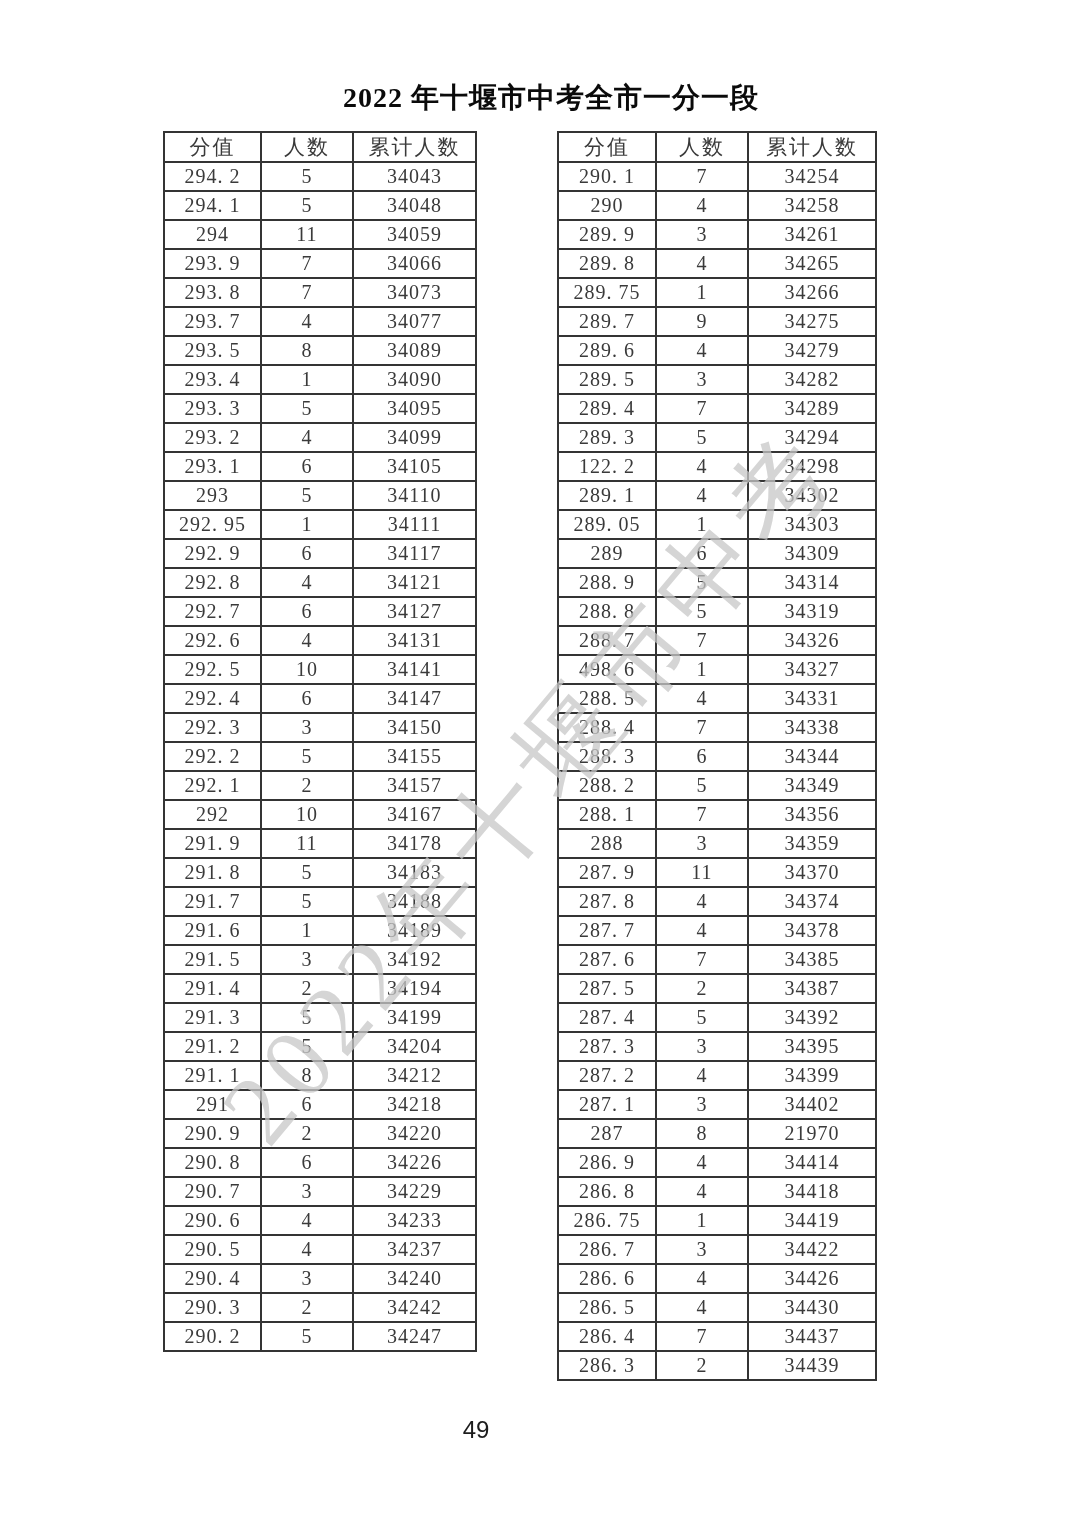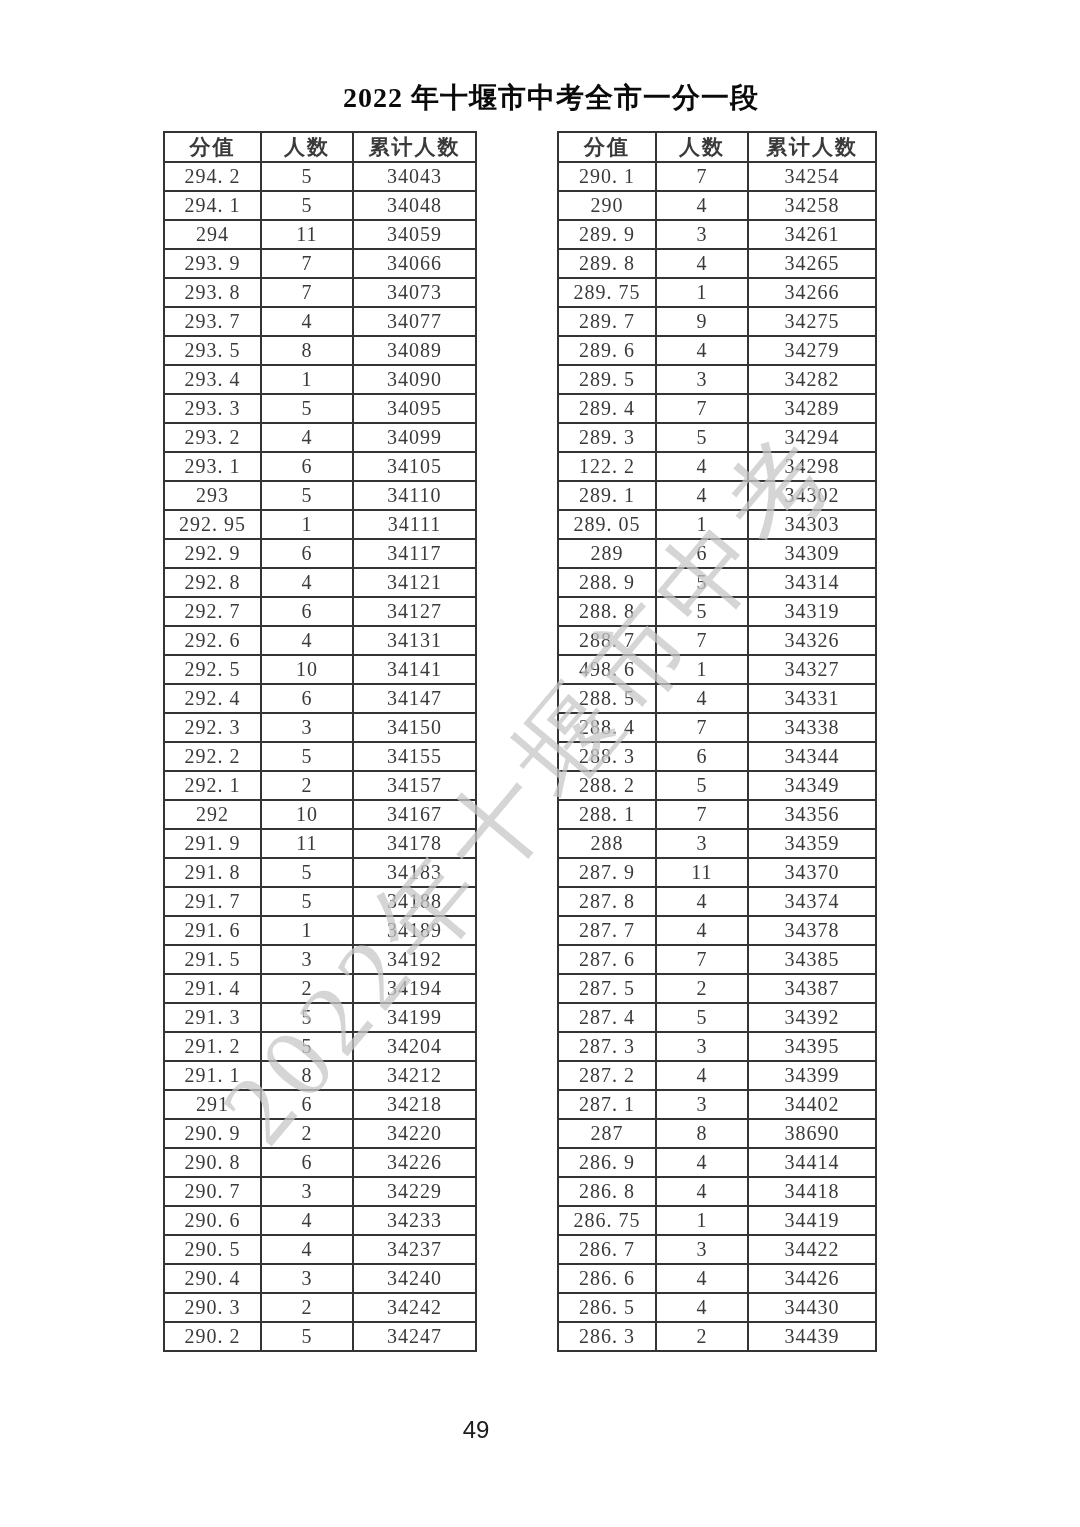--- a/index.html
+++ b/index.html
@@ -41,21 +41,21 @@
     padding: 0;
     text-align: center;
     vertical-align: middle;
     font-size: 20px;
     letter-spacing: 1px;
     color: #3a3a3a;
     font-weight: 400;
     white-space: nowrap;
     overflow: hidden;
   }
-  .score-table th { font-size: 21px; letter-spacing: 2px; font-weight: 700; }
+  .score-table th { font-size: 21px; letter-spacing: 2px; font-weight: 400; }
   .watermark {
     position: absolute;
     left: 530px;
     top: 788px;
     transform: translate(-50%, -50%) rotate(-50deg);
     font-size: 100px;
     letter-spacing: 9px;
     white-space: nowrap;
     color: #c7c7c7;
     opacity: 0.75;
@@ -479,21 +479,21 @@
           <td>34399</td>
         </tr>
         <tr>
           <td>287. 1</td>
           <td>3</td>
           <td>34402</td>
         </tr>
         <tr>
           <td>287</td>
           <td>8</td>
-          <td>38690</td>
+          <td>21970</td>
         </tr>
         <tr>
           <td>286. 9</td>
           <td>4</td>
           <td>34414</td>
         </tr>
         <tr>
           <td>286. 8</td>
           <td>4</td>
           <td>34418</td>
@@ -510,20 +510,25 @@
         </tr>
         <tr>
           <td>286. 6</td>
           <td>4</td>
           <td>34426</td>
         </tr>
         <tr>
           <td>286. 5</td>
           <td>4</td>
           <td>34430</td>
+        </tr>
+        <tr>
+          <td>286. 4</td>
+          <td>7</td>
+          <td>34437</td>
         </tr>
         <tr>
           <td>286. 3</td>
           <td>2</td>
           <td>34439</td>
         </tr>
       </tbody>
   </table>
 
   <div class="watermark">2022年十堰市中考</div>

